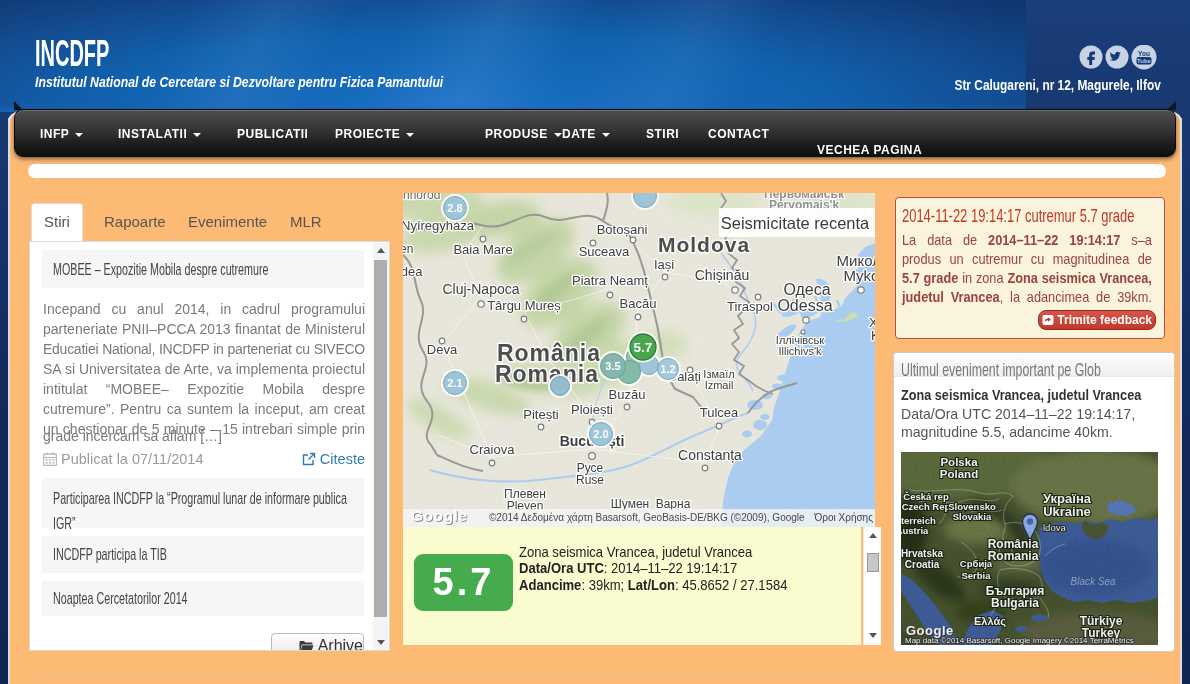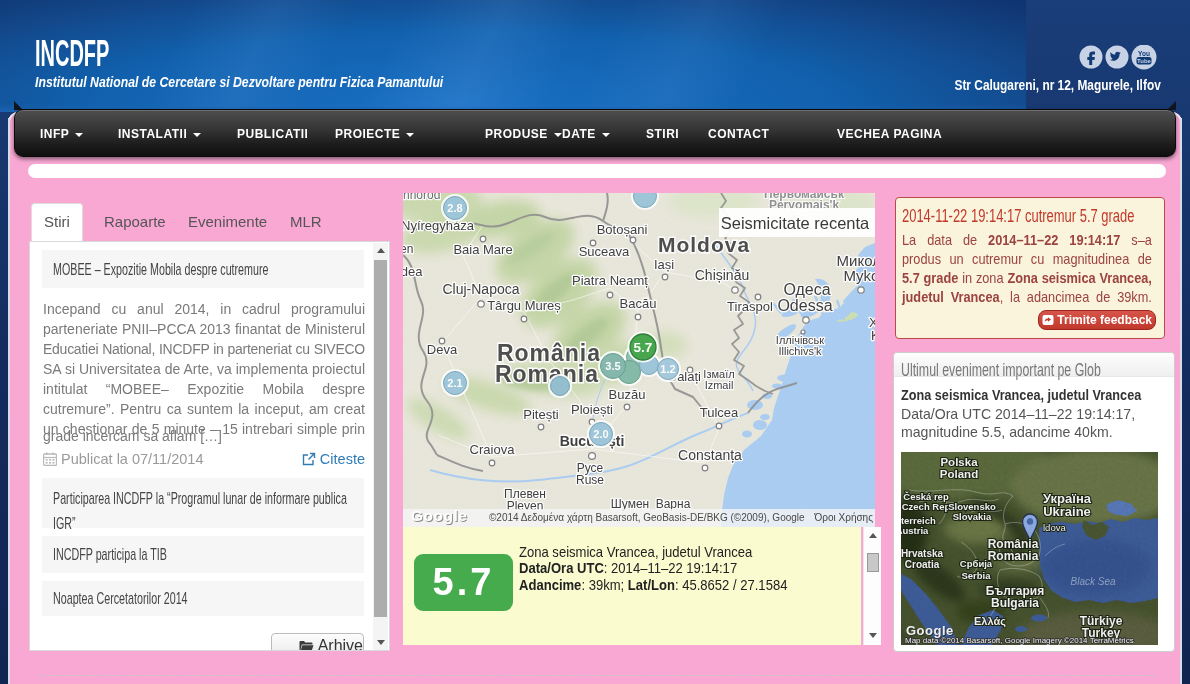--- a/index.html
+++ b/index.html
@@ -11,21 +11,21 @@
   linear-gradient(115deg, transparent 38%, rgba(130,185,245,.13) 47%, transparent 55%),
   linear-gradient(115deg, transparent 58%, rgba(130,185,245,.09) 66%, transparent 73%),
   radial-gradient(ellipse 820px 165px at 45% 95%, #1a70c4 0%, #1161ae 45%, #134a8d 70%, #113b79 85%, #0e306a 100%);
 }
 .hdr .glow { position:absolute; left:0; bottom:0; width:100%; height:8px; background:linear-gradient(180deg, rgba(40,115,205,0), rgba(40,115,205,.4)); }
 .logo { position:absolute; left:35px; top:33px; color:#fff; font-size:37px; font-weight:bold; transform:scaleX(.54); transform-origin:left top; letter-spacing:0px; }
 .slog { position:absolute; left:35px; top:73px; color:#fff; font-size:15.5px; font-weight:bold; font-style:italic; transform:scaleX(.79); transform-origin:left top;}
 .soc { position:absolute; top:45px; left:1079px; }
 .soc svg { display:block; }
 .addr { position:absolute; top:77px; left:918px; color:#fff; font-weight:bold; font-size:14px; transform:scaleX(.85); transform-origin:right top; width:243px; }
-.wrap { position:absolute; left:8px; top:112px; width:1174px; height:572px; background:#f9a8d4; border-radius:10px 10px 0 0; }
+.wrap { position:absolute; left:8px; top:112px; width:1174px; height:572px; background:#fdba74; border-radius:10px 10px 0 0; }
 .edgeL,.edgeR { position:absolute; top:118px; width:2px; height:566px; background:#d6dde7; z-index:5; }
 .edgeL{left:8px;} .edgeR{right:8px;}
 .nav { position:absolute; left:6px; top:-3px; width:1162px; height:48px; border-radius:9px;
   background:linear-gradient(180deg,#4e4e4e 0%,#333 45%,#1c1c1c 75%,#0f0f0f 100%);
   box-shadow:0 2px 4px rgba(0,0,0,.5), inset 0 1px 0 rgba(120,120,120,.8); border:1px solid #0a0a0a; z-index:3; }
 .topedge { position:absolute; left:0; top:0; width:1174px; height:16px; border-radius:10px 10px 0 0; border-top:2px solid #eef2f7; border-left:2px solid #eef2f7; border-right:2px solid #eef2f7; box-sizing:border-box; z-index:1; }
 .foldL { position:absolute; left:6px; top:-11px; width:0; height:0; border-bottom:9px solid #10151f; border-right:9px solid transparent; z-index:2; }
 .foldR { position:absolute; left:1159px; top:-11px; width:0; height:0; border-bottom:9px solid #10151f; border-left:9px solid transparent; z-index:2; }
 .nav ul { list-style:none; position:absolute; top:0; left:0; width:100%; height:100%; }
 .nav li { position:absolute; top:0; height:48px; line-height:48px; color:#fff; font-size:12px; font-weight:bold; letter-spacing:.5px; }
@@ -94,21 +94,21 @@
   <div class="nav">
     <ul>
       <li style="left:25px;">INFP<span class="caret"></span></li>
       <li style="left:103px;">INSTALATII<span class="caret"></span></li>
       <li style="left:222px;">PUBLICATII</li>
       <li style="left:320px;">PROIECTE<span class="caret"></span></li>
       <li style="left:434px;margin-left:36px;">PRODUSE<span class="caret"></span></li>
       <li style="left:547px;">DATE<span class="caret"></span></li>
       <li style="left:631px;">STIRI</li>
       <li style="left:693px;">CONTACT</li>
-      <li style="left:822px;">VECHEA PAGINA</li>
+      <li style="left:802px;margin-top:16px;">VECHEA PAGINA</li>
     </ul>
   </div>
   <div class="strip"></div>
 
   <div class="tabs">
     <div class="tab act">Stiri</div>
     <div class="tab" style="left:73px; top:10px;">Rapoarte</div>
     <div class="tab" style="left:157px; top:10px;text-align:right;">Evenimente</div>
     <div class="tab" style="left:259px; top:10px;">MLR</div>
   </div>

